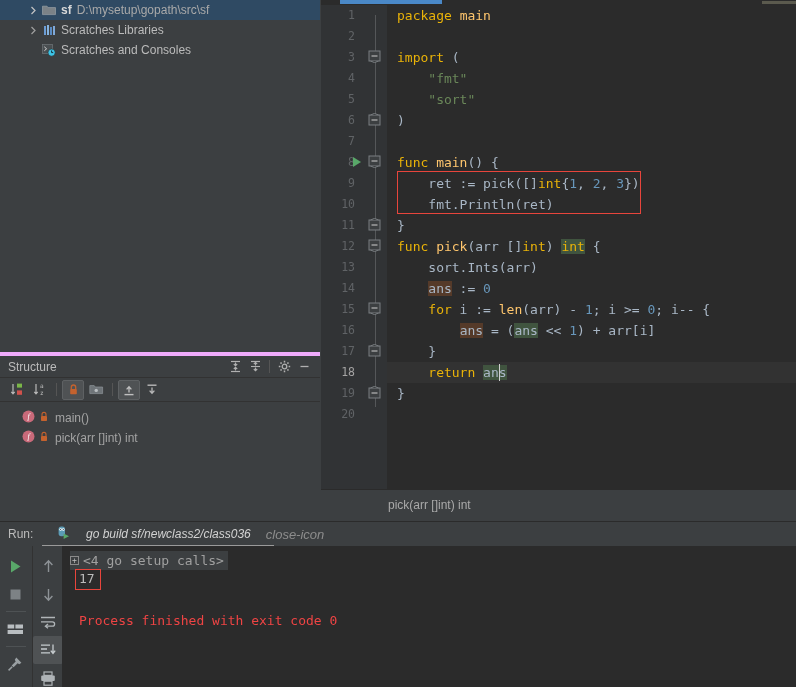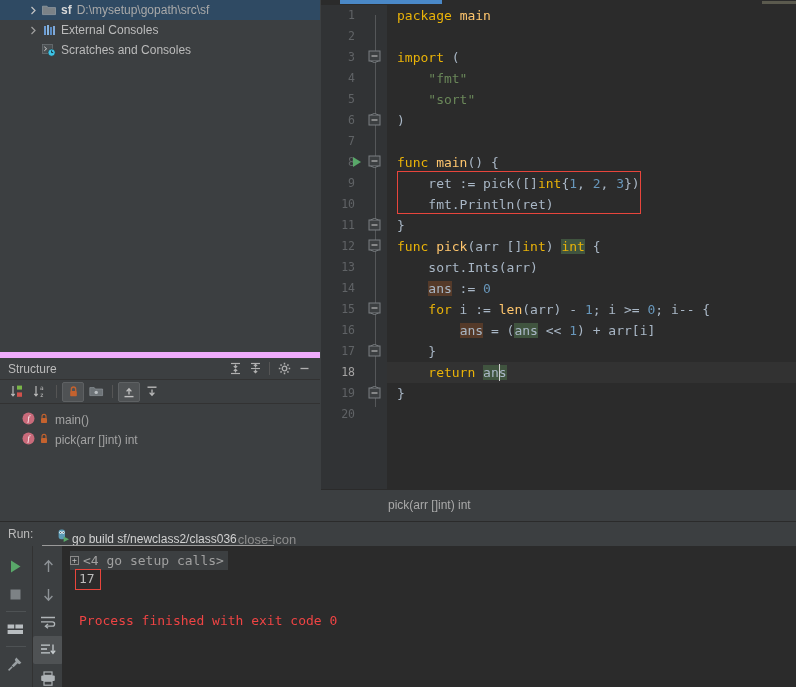--- a/index.html
+++ b/index.html
@@ -30,21 +30,21 @@
         color:#9a9a9a; font-size:10px; }
   .tw svg { display:block; }
   .t-icon { width: 18px; flex:0 0 18px; display:flex; align-items:center; justify-content:center; }
   .t-label { margin-left: 3px; }
   .mod-name { font-weight: bold; color: #d8d8d8; margin-right: 5px; }
   .path-txt { color: #a9a9a9; }
 
   
   #structure-panel {
     position:absolute; left:0; top:352px; width:320px; height:169px;
-    background:#3c3f41; border-top:6px solid #f0abfc;
+    background:#3c3f41; border-top:4px solid #f0abfc;
   }
   #structure-head {
     height: 22px; display:flex; align-items:center; padding:0 6px 0 8px;
     border-bottom:1px solid #323232;
   }
   #structure-title { font-size:12px; color:#bbbbbb; flex:1; }
   .head-btn { width:20px; height:18px; display:flex; align-items:center; justify-content:center; }
   .vdiv { width:1px; height:13px; background:#555; margin:0 4px; }
   #structure-toolbar {
     height: 24px; display:flex; align-items:center; padding-left:6px; gap:1px;
@@ -108,22 +108,23 @@
   #text-caret { position:absolute; left:322px; top:362px; width:1px; height:16px; background:#bbbbbb; }
 
   
   #run-panel {
     position:absolute; left:0; top:521px; width:796px; height:166px;
     background:#3c3f41; border-top:1px solid #2b2b2b;
   }
   #run-header { position:relative; height:24px; display:flex; align-items:center; }
   #run-label { position:absolute; left:8px; top:5px; font-size:12px; color:#bbbbbb; }
   #run-tab {
-    position:absolute; left:50px; top:0; height:24px; display:flex; align-items:flex-end; gap:1px;
+    position:absolute; left:50px; top:0; height:24px; display:flex; align-items:center; gap:15px;
     padding:0 6px;
+    font-style:italic;
   }
   #run-tab-label { font-size:12px; color:#d2d2d2; }
   #tab-underline { position:absolute; left:42px; top:23px; width:232px; height:2px; background:#9a9a9a; }
   #run-close { color:#8d8d8d; font-size:13px; line-height:1; }
 
   #run-body { position:absolute; left:0; top:24px; width:796px; height:142px; background:#2b2b2b; }
   #run-tools-a {
     position:absolute; left:0; top:0; width:32px; height:142px; background:#3c3f41;
   }
   #run-tools-b {
@@ -182,21 +183,21 @@
             </svg>
         </span>
         <span class="t-icon">
           <svg width="13" height="12" viewBox="0 0 13 12">
             <rect x="1" y="2" width="2" height="9" fill="#6c9dd4"></rect>
             <rect x="4" y="1" width="2" height="10" fill="#85b3e0"></rect>
             <rect x="7" y="3" width="2" height="8" fill="#5b8cc4"></rect>
             <rect x="10" y="2" width="2" height="9" fill="#7fa9d8"></rect>
           </svg>
         </span>
-        <span class="t-label">External Consoles</span>
+        <span class="t-label">Scratches Libraries</span>
       </div>
 
       <div class="tree-row">
         <span class="tw"></span>
         <span class="t-icon">
           <svg width="14" height="13" viewBox="0 0 14 13">
             <rect x="0.5" y="0.5" width="10" height="9" fill="#4a4f52" stroke="#6f7579" stroke-width="0.7"></rect>
             <path d="M2.3 2.8 L4.6 4.8 L2.3 6.8" stroke="#d0d0d0" stroke-width="1" fill="none"></path>
             <circle cx="9.6" cy="8.6" r="3.6" fill="#3dc5e8" stroke="#2b2b2b" stroke-width="0.6"></circle>
             <path d="M9.6 6.5 L9.6 8.6 L11.2 8.6" stroke="#17323b" stroke-width="1" fill="none"></path>

